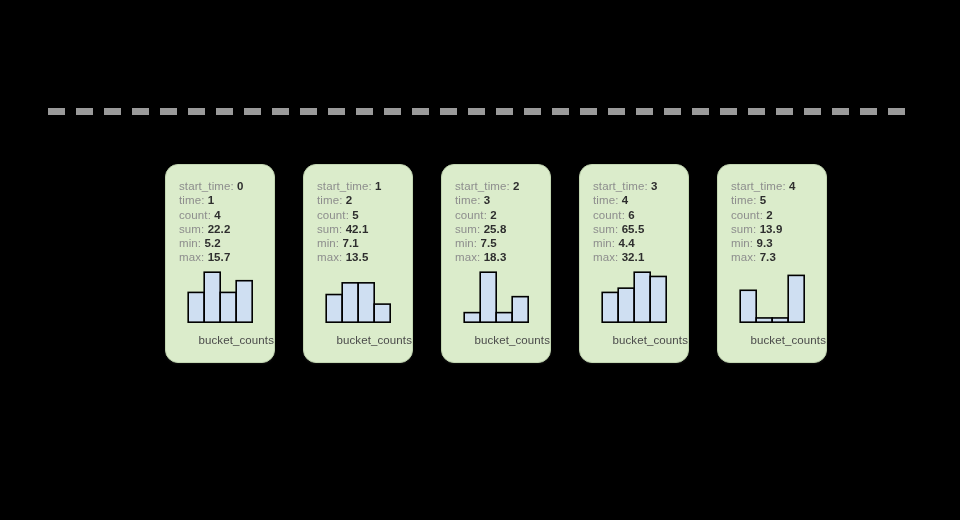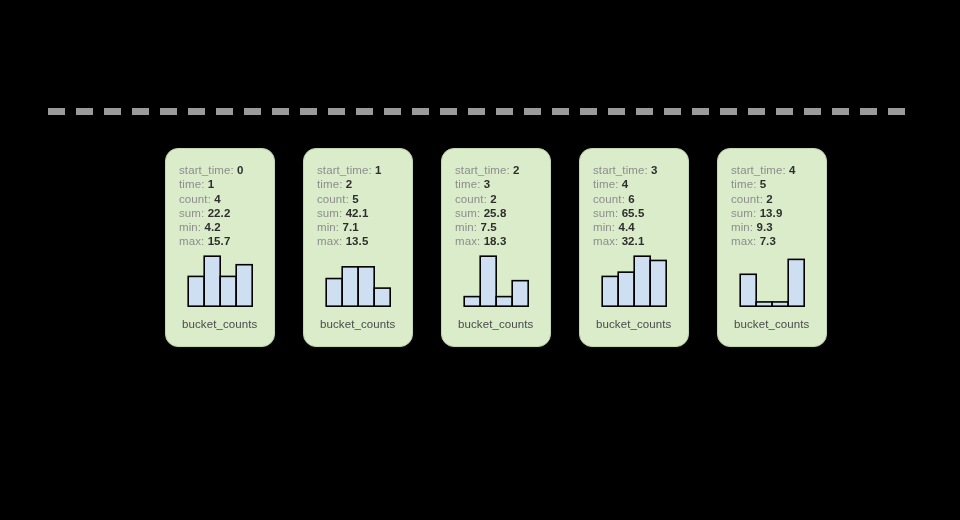--- a/index.html
+++ b/index.html
@@ -49,20 +49,21 @@
 
   .card {
     width: 110px;
     height: 199px;
     box-sizing: border-box;
     background: #dbeccb;
     border: 1px solid #c2d6b1;
     border-radius: 13px;
     position: relative;
     box-shadow: 0 1px 2px rgba(255,255,255,0.06);
+    margin-top: 16px;
   }
 
   .card-fields {
     position: absolute;
     left: 13px;
     top: 14px;
     right: 6px;
   }
 
   .field-line {
@@ -85,44 +86,44 @@
     top: 104px;
     height: 54px;
     display: flex;
     justify-content: center;
     align-items: flex-end;
   }
   .hist-svg { display: block; }
 
   .card-caption {
     position: absolute;
-    left: 16px;
+    left: 4px;
     right: 0;
     bottom: 16px;
-    text-align: left;
+    text-align: right;
     font-size: 11.5px;
     color: #4a4a4a;
     letter-spacing: 0.1px;
   }
 </style>
 </head>
 <body>
 
 <div id="stage">
 
   <div class="dashed-rule"></div>
 
   <div class="card-row" id="card-row">
       <div class="card">
         <div class="card-fields">
           <div class="field-line"><span class="fkey">start_time:</span> <span class="fval">0</span></div>
           <div class="field-line"><span class="fkey">time:</span> <span class="fval">1</span></div>
           <div class="field-line"><span class="fkey">count:</span> <span class="fval">4</span></div>
           <div class="field-line"><span class="fkey">sum:</span> <span class="fval">22.2</span></div>
-          <div class="field-line"><span class="fkey">min:</span> <span class="fval">4.2</span></div>
+          <div class="field-line"><span class="fkey">min:</span> <span class="fval">5.2</span></div>
           <div class="field-line"><span class="fkey">max:</span> <span class="fval">15.7</span></div>
         </div>
         <div class="histogram">
           <svg class="hist-svg" width="66.4" height="52.4" viewBox="0 0 66.4 52.4">
             <rect x="1.2" y="21.41276595744681" width="16" height="29.78723404255319" fill="#cfdff2" stroke="#000000" stroke-width="1.6"></rect>
             <rect x="17.2" y="1.2" width="16" height="50" fill="#cfdff2" stroke="#000000" stroke-width="1.6"></rect>
             <rect x="33.2" y="21.41276595744681" width="16" height="29.78723404255319" fill="#cfdff2" stroke="#000000" stroke-width="1.6"></rect>
             <rect x="49.2" y="9.71063829787234" width="16" height="41.48936170212766" fill="#cfdff2" stroke="#000000" stroke-width="1.6"></rect>
           </svg>
         </div>

